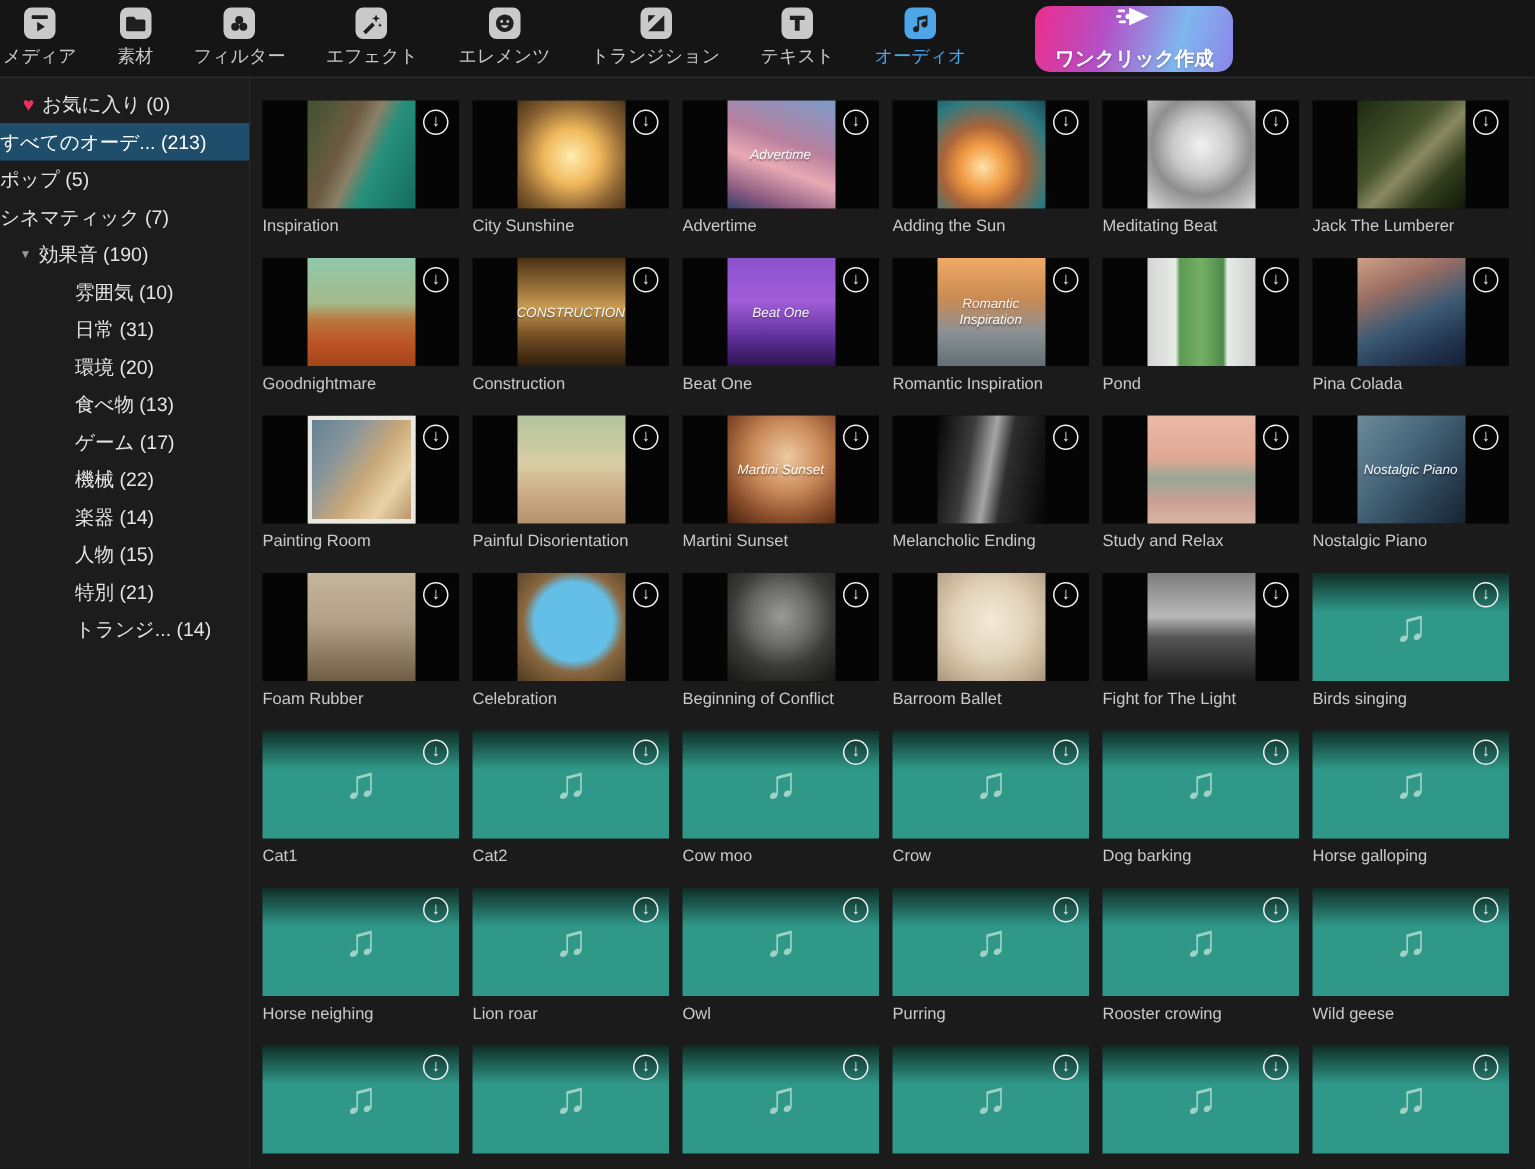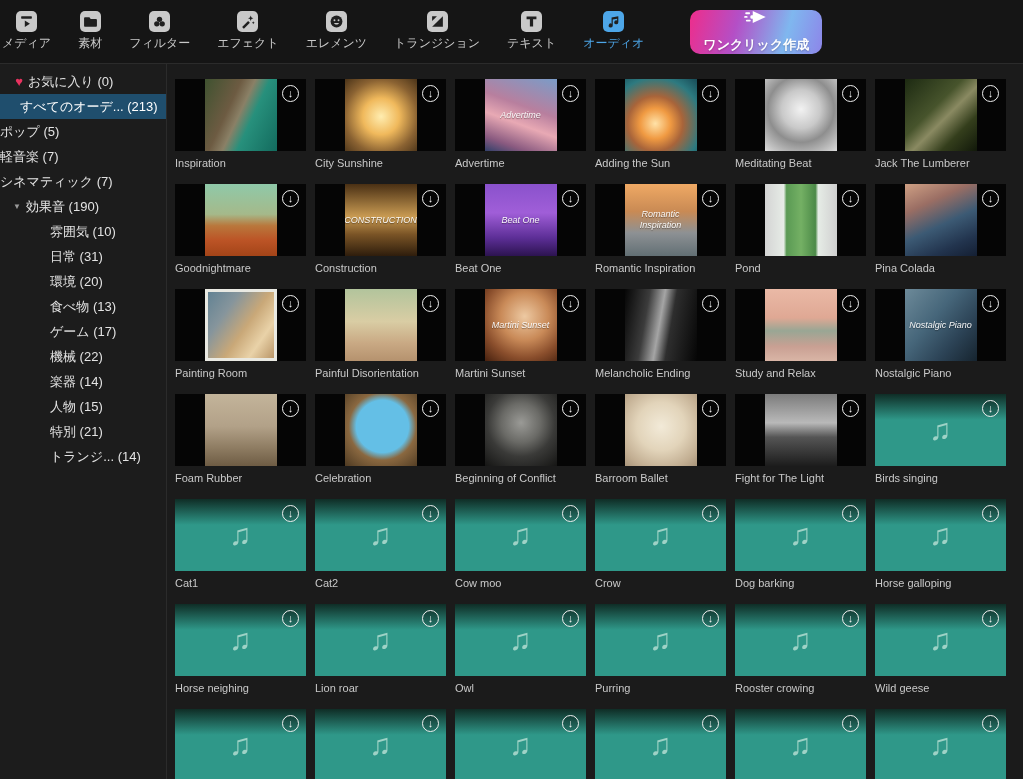--- a/index.html
+++ b/index.html
@@ -1,21 +1,21 @@
 <!DOCTYPE html>
 <html><head>
 <meta charset="utf-8">
 <style>
   * { margin:0; padding:0; box-sizing:border-box; }
   html,body { width:1023px; height:779px; overflow:hidden; background:#1b1b1b;
     font-family:"Liberation Sans","DejaVu Sans",sans-serif; }
   .app { width:1023px; height:779px; display:flex; flex-direction:column; background:#1b1b1b; }
 
   
-  .toolbar { height:64px; background:#151515; border-bottom:1px solid #2b2b2b;
+  .toolbar { height:52px; background:#151515; border-bottom:1px solid #2b2b2b;
     display:flex; align-items:center; flex:0 0 auto; }
   .tabs { display:flex; align-items:center; padding-left:2px; gap:27px; }
   .tab { display:flex; flex-direction:column; align-items:center; gap:3px; cursor:pointer; }
   .tab-icon { width:21px; height:21px; border-radius:5px; background:#c9c9c9;
     display:flex; align-items:center; justify-content:center; }
   .tab-icon svg { display:block; }
   .tab-label { font-size:12px; color:#c9c9c9; white-space:nowrap; }
   .tab.active .tab-icon { background:#4da6e8; }
   .tab.active .tab-label { color:#4da6e8; }
 
@@ -30,21 +30,21 @@
   .body { flex:1; display:flex; overflow:hidden; }
 
   
   .sidebar { width:167px; flex:0 0 auto; background:#1c1c1c; border-right:1px solid #2b2b2b;
     padding-top:5px; overflow:hidden; }
   .side-item { height:25px; display:flex; align-items:center; font-size:13px; color:#e3e3e3;
     cursor:pointer; white-space:nowrap; }
   .side-item.selected { background:#1f4e6d; color:#fff; }
   .side-item .heart { color:#e8325f; font-size:13px; width:18px; text-align:center; margin-left:10px; }
   .side-item .caret { color:#9a9a9a; font-size:8px; width:18px; text-align:center; margin-left:8px; }
-  .pad-root  { padding-left:20px; }
+  .pad-root  { padding-left:0; }
   .pad-sub   { }
   .pad-leaf  { padding-left:50px; }
 
   
   .content { flex:1; padding:15px 0 0 8px; overflow:hidden; background:#1b1b1b;
     display:flex; flex-wrap:wrap; align-content:flex-start; }
   .cell { width:131px; margin:0 9px 15px 0; cursor:pointer; }
   .tile { position:relative; width:131px; height:72px; background:#050505;
     display:flex; align-items:center; justify-content:center; }
   .thumb { width:72px; height:72px; position:relative; display:flex; align-items:center;
@@ -170,23 +170,20 @@
           <span class="heart">♥</span>
           <span class="side-label">お気に入り (0)</span>
         </div>
         <div class="side-item selected pad-root">
           <span class="side-label">すべてのオーデ... (213)</span>
         </div>
         <div class="side-item pad-sub">
           <span class="side-label">ポップ (5)</span>
         </div>
         <div class="side-item pad-sub">
-          <span class="side-label">軽音楽 (7)</span>
-        </div>
-        <div class="side-item pad-sub">
           <span class="side-label">シネマティック (7)</span>
         </div>
         <div class="side-item">
           <span class="caret">▼</span>
           <span class="side-label">効果音 (190)</span>
         </div>
         <div class="side-item pad-leaf">
           <span class="side-label">雰囲気 (10)</span>
         </div>
         <div class="side-item pad-leaf">

